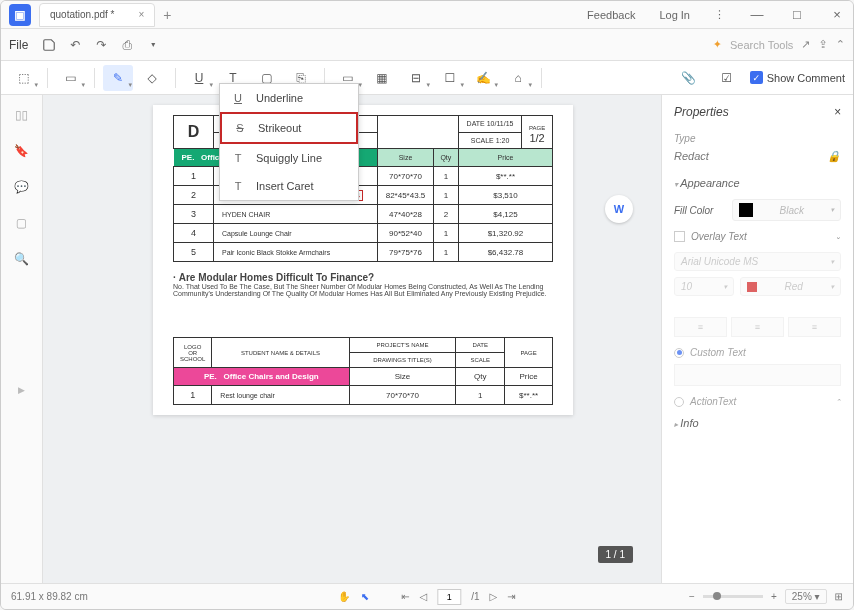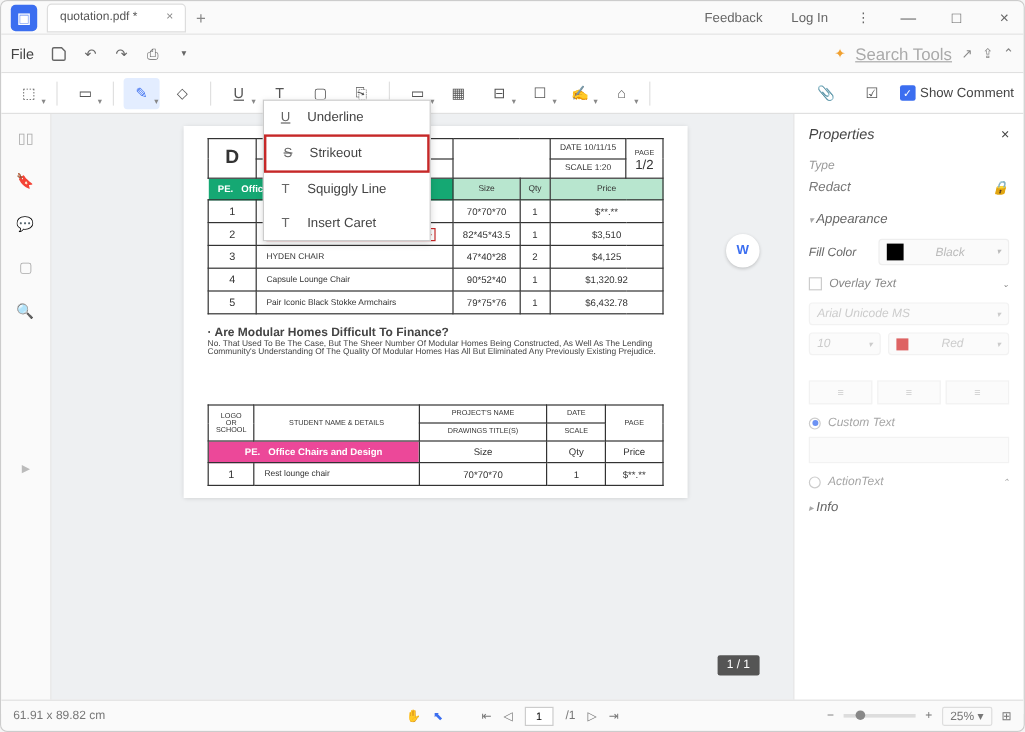--- a/index.html
+++ b/index.html
@@ -13,21 +13,21 @@
 .titlebar-right { margin-left: auto; display: flex; align-items: center; gap: 24px; padding-right: 8px; color: #666; font-size: 11px; }
 .win-btn { width: 16px; text-align: center; cursor: pointer; font-size: 13px; }
 
 .menubar { height: 32px; display: flex; align-items: center; background: #fafafa; border-bottom: 1px solid #e0e0e0; padding: 0 8px; }
 .file-menu { font-size: 12px; color: #444; margin-right: 8px; cursor: pointer; }
 .qa-icon { width: 22px; height: 22px; display: flex; align-items: center; justify-content: center; color: #666; cursor: pointer; margin: 0 2px; }
 .tabs-main { display: flex; gap: 4px; margin-left: 28px; }
 .main-tab { padding: 6px 10px; font-size: 13px; color: #333; cursor: pointer; }
 .main-tab.active { color: #3b6ef0; border: 2px solid #c62828; }
 .menubar-right { margin-left: auto; display: flex; align-items: center; gap: 8px; color: #888; font-size: 11px; }
-.search-tools { color: #aaa; font-size: 14px; text-decoration: underline; }
+.search-tools { color: #aaa; font-size: 11px; }
 
 .toolbar { height: 34px; display: flex; align-items: center; background: #fff; border-bottom: 1px solid #e0e0e0; padding: 0 8px; gap: 4px; }
 .tool-btn { width: 30px; height: 26px; display: flex; align-items: center; justify-content: center; color: #555; cursor: pointer; border-radius: 3px; position: relative; }
 .tool-btn.dd::after { content: "▾"; font-size: 7px; color: #888; position: absolute; right: 1px; bottom: 2px; }
 .tool-btn.active { background: #e3edff; color: #3b6ef0; }
 .tool-sep { width: 1px; height: 20px; background: #e0e0e0; margin: 0 4px; }
 .toolbar-right { margin-left: auto; display: flex; align-items: center; gap: 8px; }
 .show-comment { display: flex; align-items: center; gap: 4px; font-size: 11px; color: #444; }
 .chk { width: 13px; height: 13px; background: #3b6ef0; border-radius: 2px; color: #fff; font-size: 9px; display: flex; align-items: center; justify-content: center; }
 

